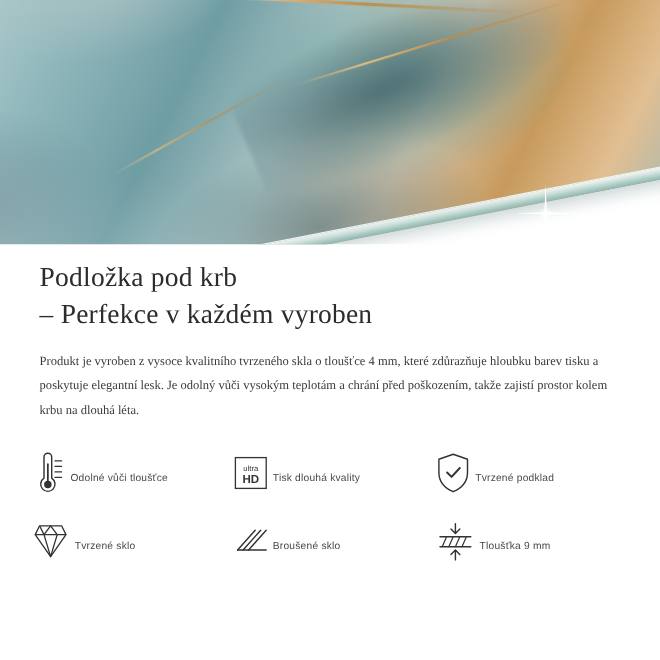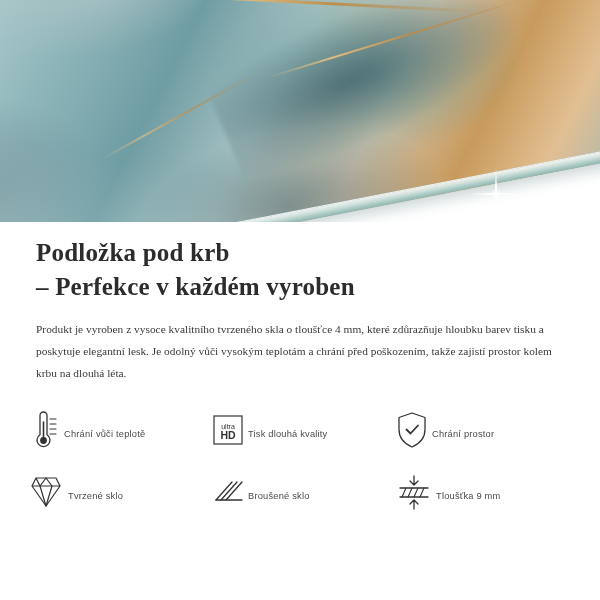--- a/index.html
+++ b/index.html
@@ -147,21 +147,21 @@
   .sparkle.small:before { width: 22px; }
   .sparkle.small:after { height: 22px; }
 
   
   .content {
     padding: 14px 36px 0 36px;
   }
   .headline {
     font-family: "Liberation Serif", serif;
     font-size: 25px;
-    font-weight: 700;
+    font-weight: 400;
     line-height: 1.34;
     color: #2c2c2c;
     margin: 0 0 16px 0;
     letter-spacing: 0.2px;
   }
   .headline .line2 { display: block; }
   .body-copy {
     font-family: Liberation Serif, serif;
     font-size: 11.4px;
     line-height: 1.92;
@@ -237,42 +237,42 @@
 
     <div class="feature">
       <div class="feature-icon">
         <svg width="40" height="44" viewBox="0 0 40 44" fill="none" stroke="#333" stroke-width="1.3" stroke-linecap="round">
           <path d="M16 7.5a3.5 3.5 0 0 1 7 0v19.2a6.5 6.5 0 1 1-7 0V7.5z"></path>
           <circle cx="19.5" cy="32.5" r="3.4" fill="#333" stroke="none"></circle>
           <path d="M19.5 30V14" stroke-width="1.6"></path>
           <path d="M26 11h6M26 16h6M26 21h6M26 26h6" stroke-width="1.1"></path>
         </svg>
       </div>
-      <div class="feature-label">Chrání vůči teplotě</div>
+      <div class="feature-label">Odolné vůči tloušťce</div>
     </div>
 
     <div class="feature">
       <div class="feature-icon">
         <svg width="40" height="40" viewBox="0 0 40 40" fill="none" stroke="#333" stroke-width="1.2">
           <rect x="6" y="6" width="28" height="28"></rect>
           <text x="20" y="18.5" font-family="Liberation Sans, sans-serif" font-size="7" fill="#333" stroke="none" text-anchor="middle">ultra</text>
           <text x="20" y="29" font-family="Liberation Sans, sans-serif" font-size="10.5" font-weight="bold" fill="#333" stroke="none" text-anchor="middle">HD</text>
         </svg>
       </div>
       <div class="feature-label">Tisk dlouhá kvality</div>
     </div>
 
     <div class="feature">
       <div class="feature-icon">
         <svg width="40" height="44" viewBox="0 0 40 44" fill="none" stroke="#333" stroke-width="1.3" stroke-linecap="round" stroke-linejoin="round">
           <path d="M20 5l13 4.5v12c0 9-6 14.5-13 17.5C13 36 7 30.5 7 21.5v-12L20 5z"></path>
           <path d="M14.5 21.5l4 4 7.5-8" stroke-width="1.8"></path>
         </svg>
       </div>
-      <div class="feature-label">Chrání prostor</div>
+      <div class="feature-label">Tvrzené podklad</div>
     </div>
 
     <div class="feature">
       <div class="feature-icon">
         <svg width="44" height="40" viewBox="0 0 44 40" fill="none" stroke="#333" stroke-width="1.2" stroke-linejoin="round">
           <path d="M8 14h28L22 34 8 14z"></path>
           <path d="M8 14l4-8h20l4 8"></path>
           <path d="M12 6l4 8-? "></path>
           <path d="M16 14l6-8 6 8"></path>
           <path d="M16 14l6 20 6-20"></path>

